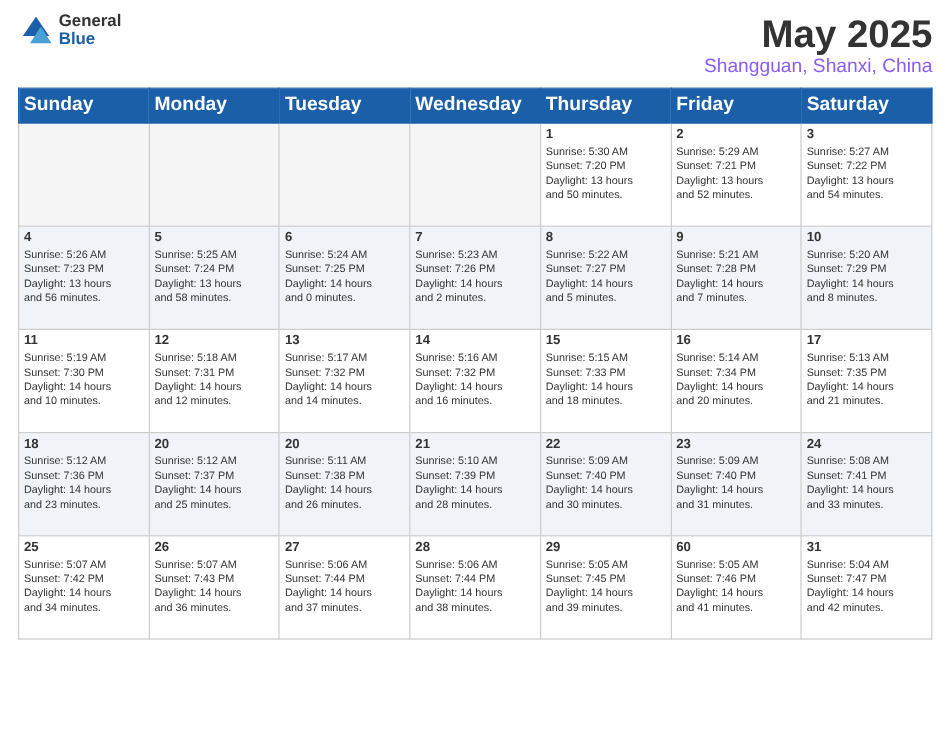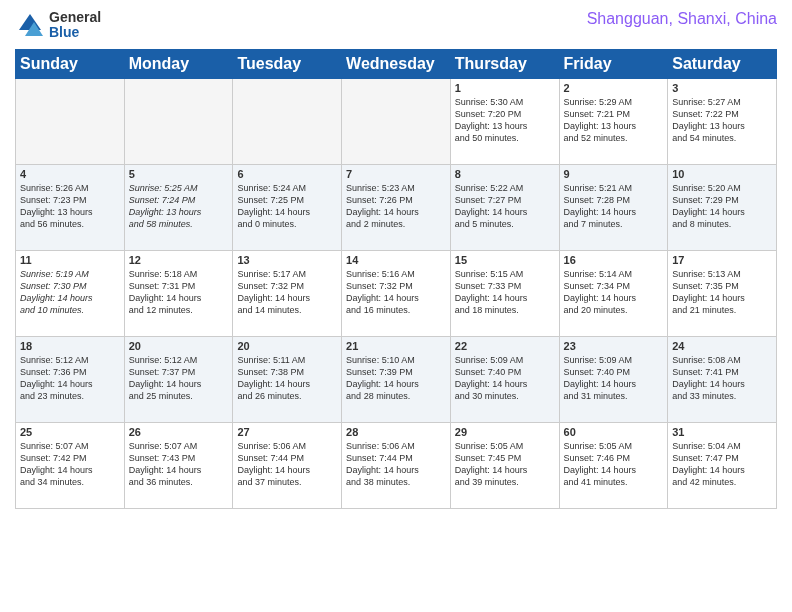--- a/index.html
+++ b/index.html
@@ -107,20 +107,21 @@
       <svg class="logo-icon" viewBox="0 0 30 30">
         <polygon points="15,4 26,20 4,20" fill="#1a5fa8"></polygon>
         <polygon points="19,12 28,26 10,26" fill="#4a9fd4"></polygon>
       </svg>
       <div class="logo-text">
         <span class="logo-general">General</span>
         <span class="logo-blue">Blue</span>
       </div>
     </div>
     <div class="title-block">
+      <div class="title-month">May 2025</div>
       <div class="title-location">Shangguan, Shanxi, China</div>
     </div>
   </div>
 
   <table class="calendar">
     <thead>
       <tr>
         <th>Sunday</th>
         <th>Monday</th>
         <th>Tuesday</th>
@@ -161,21 +162,21 @@
         <tr class="row-alt">
           <td>
             <div class="day-num">4</div>
             <div class="day-info" style="white-space: pre-line;">Sunrise: 5:26 AM
 Sunset: 7:23 PM
 Daylight: 13 hours
 and 56 minutes.</div>
           </td>
           <td>
             <div class="day-num">5</div>
-            <div class="day-info" style="white-space: pre-line; font-style: italic;">Sunrise: 5:25 AM
+            <div class="day-info" style="white-space: pre-line;">Sunrise: 5:25 AM
 Sunset: 7:24 PM
 Daylight: 13 hours
 and 58 minutes.</div>
           </td>
           <td>
             <div class="day-num">6</div>
             <div class="day-info" style="white-space: pre-line;">Sunrise: 5:24 AM
 Sunset: 7:25 PM
 Daylight: 14 hours
 and 0 minutes.</div>
@@ -205,21 +206,21 @@
             <div class="day-num">10</div>
             <div class="day-info" style="white-space: pre-line;">Sunrise: 5:20 AM
 Sunset: 7:29 PM
 Daylight: 14 hours
 and 8 minutes.</div>
           </td>
         </tr>
         <tr>
           <td>
             <div class="day-num">11</div>
-            <div class="day-info" style="white-space: pre-line; font-style: italic;">Sunrise: 5:19 AM
+            <div class="day-info" style="white-space: pre-line;">Sunrise: 5:19 AM
 Sunset: 7:30 PM
 Daylight: 14 hours
 and 10 minutes.</div>
           </td>
           <td>
             <div class="day-num">12</div>
             <div class="day-info" style="white-space: pre-line;">Sunrise: 5:18 AM
 Sunset: 7:31 PM
 Daylight: 14 hours
 and 12 minutes.</div>

